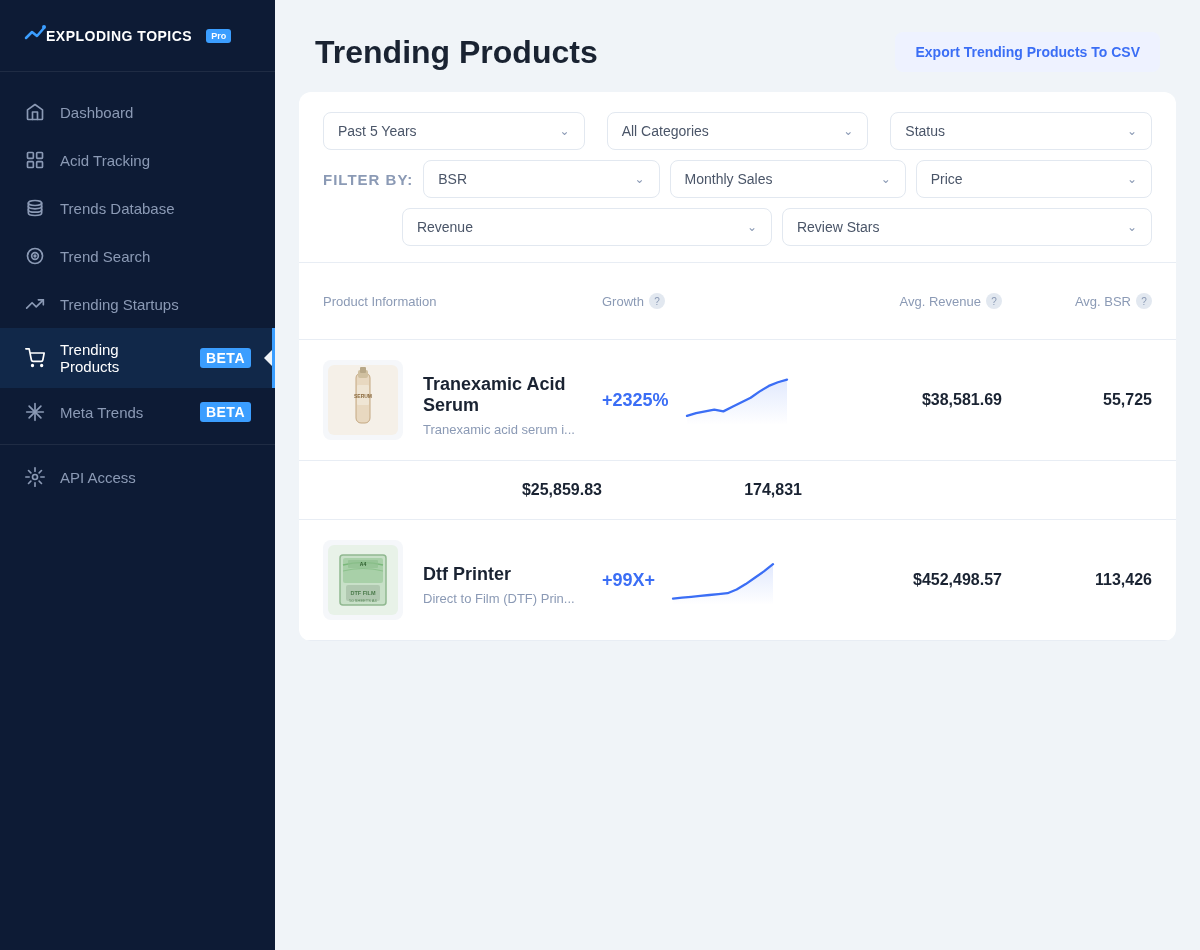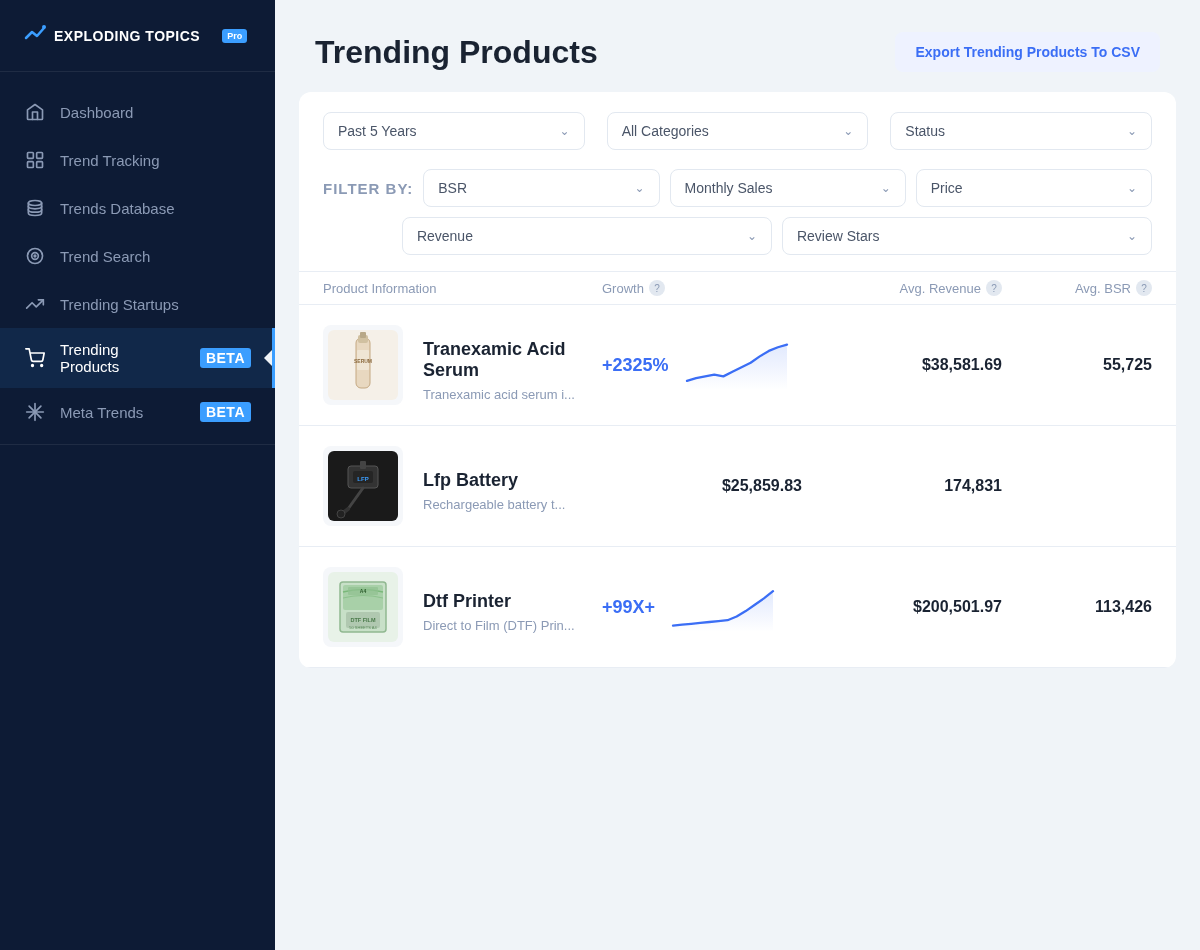--- a/index.html
+++ b/index.html
@@ -11,21 +11,20 @@
       min-width: 275px;
       background: #0d1b35;
       display: flex;
       flex-direction: column;
       padding: 0;
       position: relative;
     }
     .sidebar-logo {
       display: flex;
       align-items: center;
-      gap: 8px;
       padding: 22px 24px 22px 24px;
       border-bottom: 1px solid rgba(255,255,255,0.08);
     }
     .logo-icon {
       color: #3b9eff;
       font-size: 18px;
       font-weight: bold;
     }
     .logo-text {
       color: #fff;
@@ -158,21 +157,21 @@
     
     .table-section {
       background: #fff;
       margin: 0 24px 24px 24px;
       border-radius: 0 0 12px 12px;
       overflow: hidden;
     }
     .table-header {
       display: grid;
       grid-template-columns: 1fr 200px 200px 150px;
-      padding: 8px 24px;
+      padding: 30px 24px;
       border-top: 1px solid #e8edf4;
       border-bottom: 1px solid #e8edf4;
     }
     .th {
       font-size: 13px;
       color: #8b9ab5;
       font-weight: 500;
       display: flex;
       align-items: center;
       gap: 5px;
@@ -265,21 +264,21 @@
 
     <div class="nav-item">
       <span class="nav-icon">
         <svg viewBox="0 0 24 24" fill="none" stroke="#8b9ab5" stroke-width="2" stroke-linecap="round" stroke-linejoin="round">
           <rect x="3" y="3" width="7" height="7" rx="1"></rect>
           <rect x="14" y="3" width="7" height="7" rx="1"></rect>
           <rect x="3" y="14" width="7" height="7" rx="1"></rect>
           <rect x="14" y="14" width="7" height="7" rx="1"></rect>
         </svg>
       </span>
-      <span class="nav-item-label">Trend Tracking</span>
+      <span class="nav-item-label">Acid Tracking</span>
     </div>
 
     <div class="nav-item">
       <span class="nav-icon">
         <svg viewBox="0 0 24 24" fill="none" stroke="#8b9ab5" stroke-width="2" stroke-linecap="round" stroke-linejoin="round">
           <ellipse cx="12" cy="6" rx="8" ry="3"></ellipse>
           <path d="M4 6v4c0 1.66 3.58 3 8 3s8-1.34 8-3V6"></path>
           <path d="M4 10v4c0 1.66 3.58 3 8 3s8-1.34 8-3v-4"></path>
           <path d="M4 14v4c0 1.66 3.58 3 8 3s8-1.34 8-3v-4"></path>
         </svg>
@@ -329,34 +328,43 @@
           <line x1="4.93" y1="4.93" x2="19.07" y2="19.07"></line>
           <line x1="19.07" y1="4.93" x2="4.93" y2="19.07"></line>
         </svg>
       </span>
       <span class="nav-item-label">Meta Trends</span>
       <span class="beta-badge">BETA</span>
     </div>
 
     <hr class="nav-divider">
 
+    <div class="nav-item">
+      <span class="nav-icon">
+        <svg viewBox="0 0 24 24" fill="none" stroke="#8b9ab5" stroke-width="2" stroke-linecap="round" stroke-linejoin="round">
+          <circle cx="12" cy="12" r="3"></circle>
+          <path d="M12 1v4M12 19v4M4.22 4.22l2.83 2.83M16.95 16.95l2.83 2.83M1 12h4M19 12h4M4.22 19.78l2.83-2.83M16.95 7.05l2.83-2.83"></path>
+        </svg>
+      </span>
+      <span class="nav-item-label">API Access</span>
+    </div>
 
   </div>
 </nav>
 
 <main class="main">
 
   <div class="main-header">
     <h1 class="page-title">Trending Products</h1>
     <button class="export-btn">Export Trending Products To CSV</button>
   </div>
 
   <div style="background:#fff; margin: 0 24px; border-radius: 12px 12px 0 0; padding: 20px 24px 16px 24px;">
 
-    <div style="display:flex; gap:22px; margin-bottom:19px;text-align:center;">
+    <div style="display:flex; gap:22px; margin-bottom:10px;text-align:center;">
       <div class="filter-select">
         <span>Past 5 Years</span>
         <span class="chevron">⌄</span>
       </div>
       <div class="filter-select">
         <span>All Categories</span>
         <span class="chevron">⌄</span>
       </div>
       <div class="filter-select">
         <span>Status</span>
@@ -445,39 +453,20 @@
               <stop offset="100%" stop-color="#3b6ef5" stop-opacity="0"></stop>
             </linearGradient>
           </defs>
         </svg>
       </div>
       <div class="revenue-cell">$38,581.69</div>
       <div class="bsr-cell">55,725</div>
     </div>
 
     <div class="product-row">
-      <div class="product-info">
-        <div class="product-img">
-          <svg width="70" height="70" viewBox="0 0 70 70">
-            <rect width="70" height="70" fill="#1a1a1a" rx="6"></rect>
-
-            <rect x="20" y="15" width="30" height="22" rx="3" fill="#333" stroke="#555" stroke-width="1"></rect>
-            <rect x="32" y="10" width="6" height="8" rx="1" fill="#444"></rect>
-            <path d="M35 37 L20 58" stroke="#444" stroke-width="3" stroke-linecap="round"></path>
-            <path d="M20 58 L15 62" stroke="#333" stroke-width="4" stroke-linecap="round"></path>
-            <circle cx="13" cy="63" r="4" fill="#222" stroke="#444" stroke-width="1"></circle>
-            <rect x="25" y="20" width="20" height="12" rx="2" fill="#252525"></rect>
-            <text x="35" y="30" text-anchor="middle" font-size="6" fill="#3b9eff" font-weight="bold">LFP</text>
-          </svg>
-        </div>
-        <div class="product-details">
-          <div class="product-name">Lfp Battery</div>
-          <div class="product-desc">Rechargeable battery t...</div>
-        </div>
-      </div>
       <div class="revenue-cell">$25,859.83</div>
       <div class="bsr-cell">174,831</div>
     </div>
 
     <div class="product-row">
       <div class="product-info">
         <div class="product-img">
           <svg width="70" height="70" viewBox="0 0 70 70">
             <rect width="70" height="70" fill="#e8f2e8" rx="6"></rect>
 
@@ -503,18 +492,18 @@
           <polyline points="10,48 20,47 30,46 40,45 50,44 60,43 70,42 80,38 90,32 100,25 110,18 120,10" fill="none" stroke="#3b6ef5" stroke-width="2.5" stroke-linecap="round" stroke-linejoin="round"></polyline>
           <polyline points="10,48 20,47 30,46 40,45 50,44 60,43 70,42 80,38 90,32 100,25 110,18 120,10 120,55 10,55" fill="url(#grad3)" opacity="0.15"></polyline>
           <defs>
             <linearGradient id="grad3" x1="0" y1="0" x2="0" y2="1">
               <stop offset="0%" stop-color="#3b6ef5"></stop>
               <stop offset="100%" stop-color="#3b6ef5" stop-opacity="0"></stop>
             </linearGradient>
           </defs>
         </svg>
       </div>
-      <div class="revenue-cell">$200,501.97</div>
+      <div class="revenue-cell">$452,498.57</div>
       <div class="bsr-cell">113,426</div>
     </div>
 
   </div>
 </main>
 
 </body></html>

